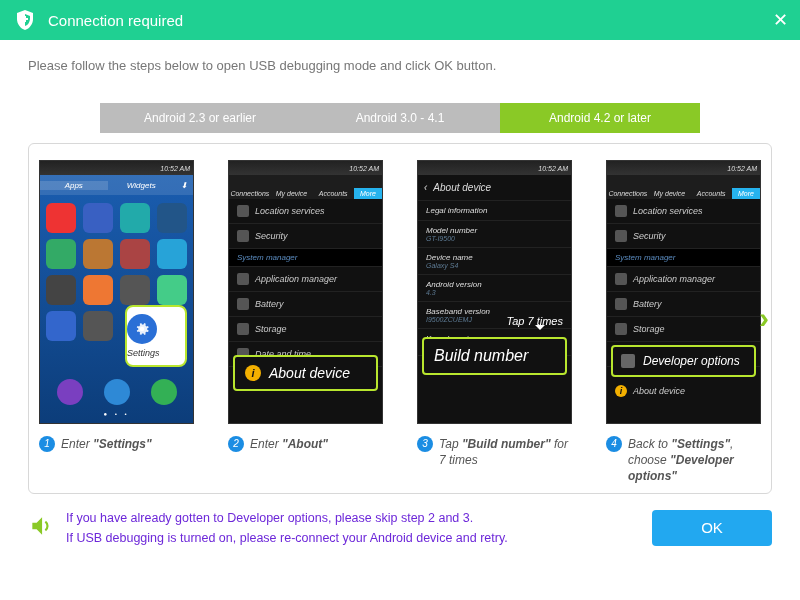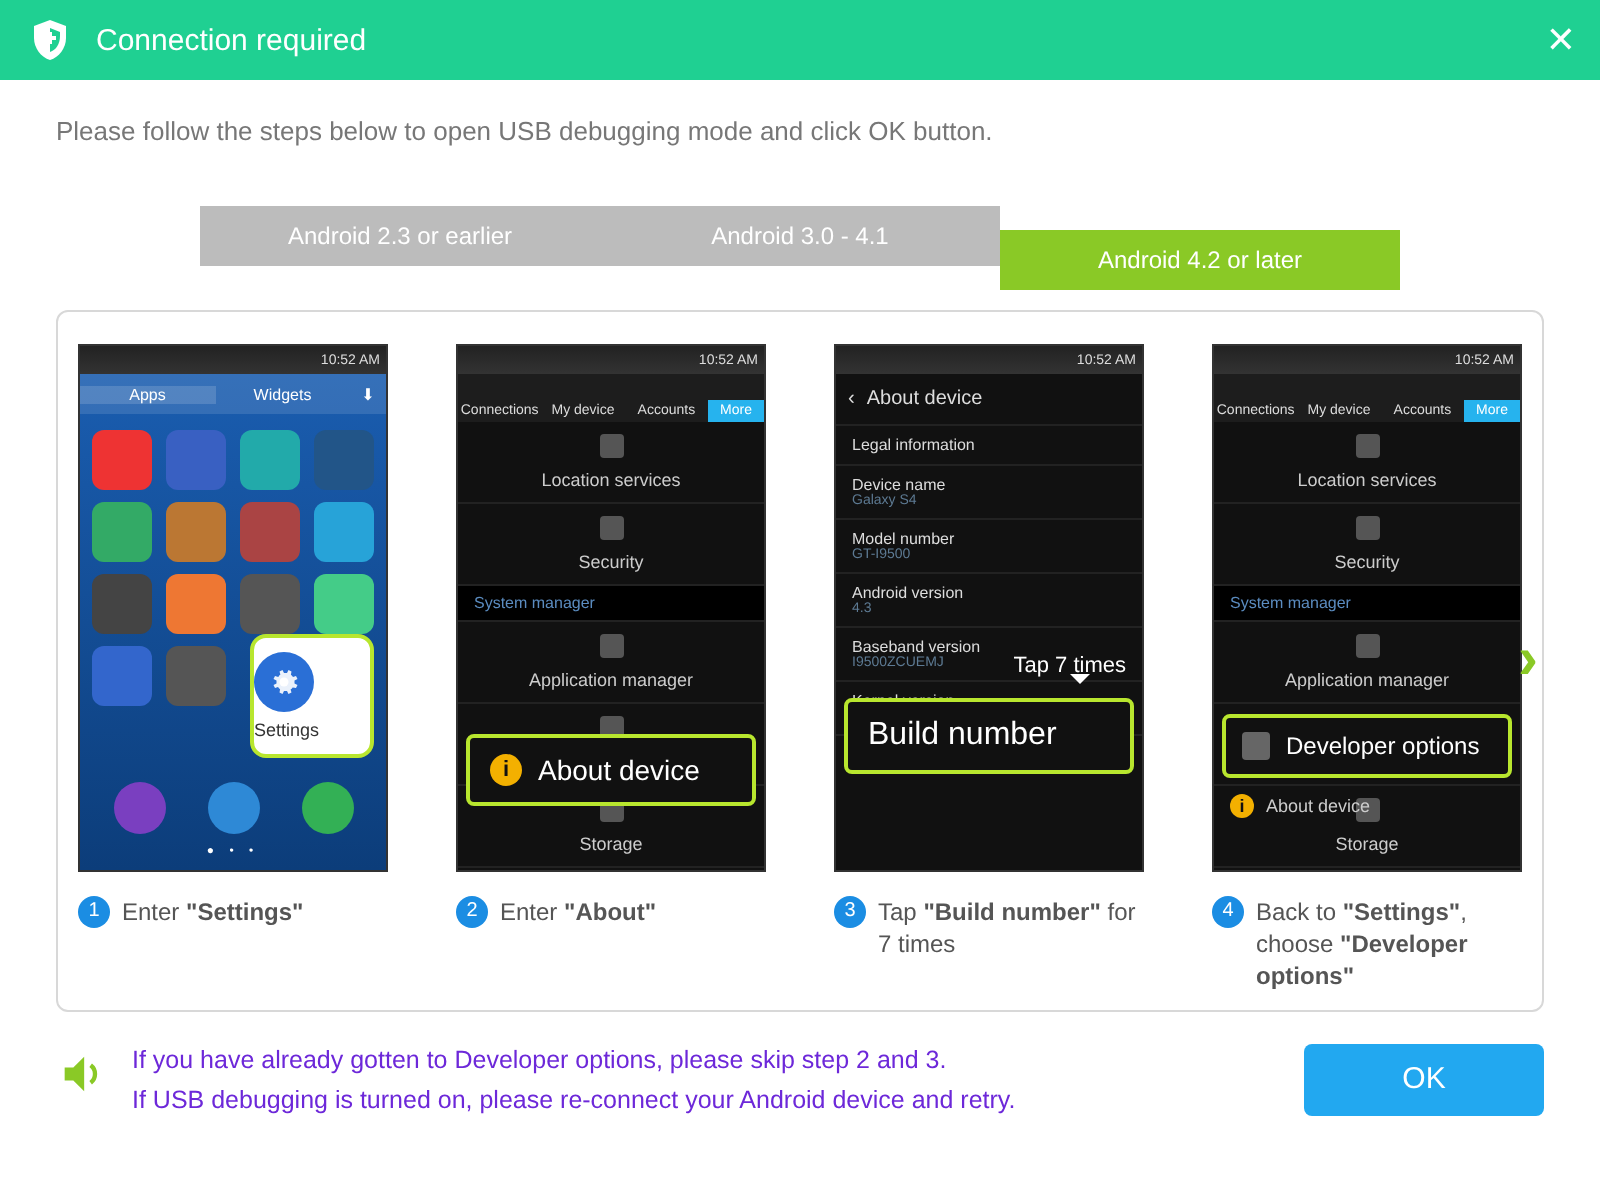--- a/index.html
+++ b/index.html
@@ -27,28 +27,28 @@
   .close { margin-left: auto; font-size: 18px; cursor: pointer; }
   .body { padding: 18px 28px 0; }
   .instr { color: #777; font-size: 13px; margin-bottom: 30px; }
   .tabs { display: flex; justify-content: center; gap: 0; margin-bottom: 10px; }
   .tab {
     width: 200px; height: 30px;
     display: flex; align-items: center; justify-content: center;
     font-size: 12px; cursor: pointer;
   }
   .tab.inactive { background: #bcbcbc; color: #fff; }
-  .tab.active { background: #8ac926; color: #fff; margin-top: 12px; }
+  .tab.active { background: #8ac926; color: #fff; }
   .panel {
     border: 1px solid #d8d8d8;
     border-radius: 6px;
     padding: 16px 24px 8px;
     position: relative;
   }
-  .steps-row { display: flex; gap: 34px; justify-content: center; }
+  .steps-row { display: flex; gap: 34px; justify-content: center; font-style: italic; }
   .step-col { width: 155px; display: flex; flex-direction: column; }
   .phone {
     width: 155px; height: 264px;
     background: #111;
     position: relative;
     overflow: hidden;
     border: 1px solid #333;
   }
   .statusbar {
     height: 14px;
@@ -76,21 +76,21 @@
   .p1 .settings-label { font-size:9px; margin-top:4px; color:#333; }
   .p1 .dock { position:absolute; bottom:18px; left:0; right:0; display:flex; justify-content:space-around; padding:0 6px; }
   .p1 .dock .app { width:26px; height:26px; }
   .p1 .dots { position:absolute; bottom:6px; left:0; right:0; text-align:center; color:#fff; font-size:6px; letter-spacing:3px; }
 
   
   .pset .topbar { height:24px; background:#1d1d1d; display:flex; align-items:flex-end; }
   .pset .topbar .ti { flex:1; text-align:center; color:#ddd; font-size:7px; padding-bottom:2px; }
   .pset .topbar .more { background:#26b3ee; color:#fff; width:28px; text-align:center; font-size:7px; padding:2px 0; }
   .pset .list { }
-  .pset .item { display:flex; align-items:center; padding:6px 8px; border-bottom:1px solid #222; color:#ccc; font-size:9px; gap:6px;flex-direction:column; }
+  .pset .item { display:flex; align-items:center; padding:6px 8px; border-bottom:1px solid #222; color:#ccc; font-size:9px; gap:6px; }
   .pset .section { padding:4px 8px; background:#000; color:#5b8cc0; font-size:8px; border-bottom:1px solid #222; }
   .pset .ico { width:12px; height:12px; background:#555; border-radius:2px; display:inline-block; }
   .highlight-chip {
     position:absolute; left:4px; right:4px; bottom:32px;
     border:2px solid #b8e62e; border-radius:4px;
     background:#111; color:#fff; padding:8px 10px;
     font-size:14px;
     display:flex; align-items:center; gap:8px;
   }
   .highlight-chip.small { font-size:13px; padding:7px 8px; }
@@ -279,26 +279,26 @@
         <div class="phone p3">
           <div class="statusbar">10:52 AM</div>
           <div class="hdr">
               <span>‹</span>
               <span>About device</span>
             </div>
           <div class="row">
               <div class="lab">Legal information</div>
             </div>
           <div class="row">
+              <div class="lab">Model number</div>
+              <div class="val">GT-I9500</div>
+            </div>
+          <div class="row">
               <div class="lab">Device name</div>
               <div class="val">Galaxy S4</div>
-            </div>
-          <div class="row">
-              <div class="lab">Model number</div>
-              <div class="val">GT-I9500</div>
             </div>
           <div class="row">
               <div class="lab">Android version</div>
               <div class="val">4.3</div>
             </div>
           <div class="row">
               <div class="lab">Baseband version</div>
               <div class="val">I9500ZCUEMJ</div>
             </div>
           <div class="row">

